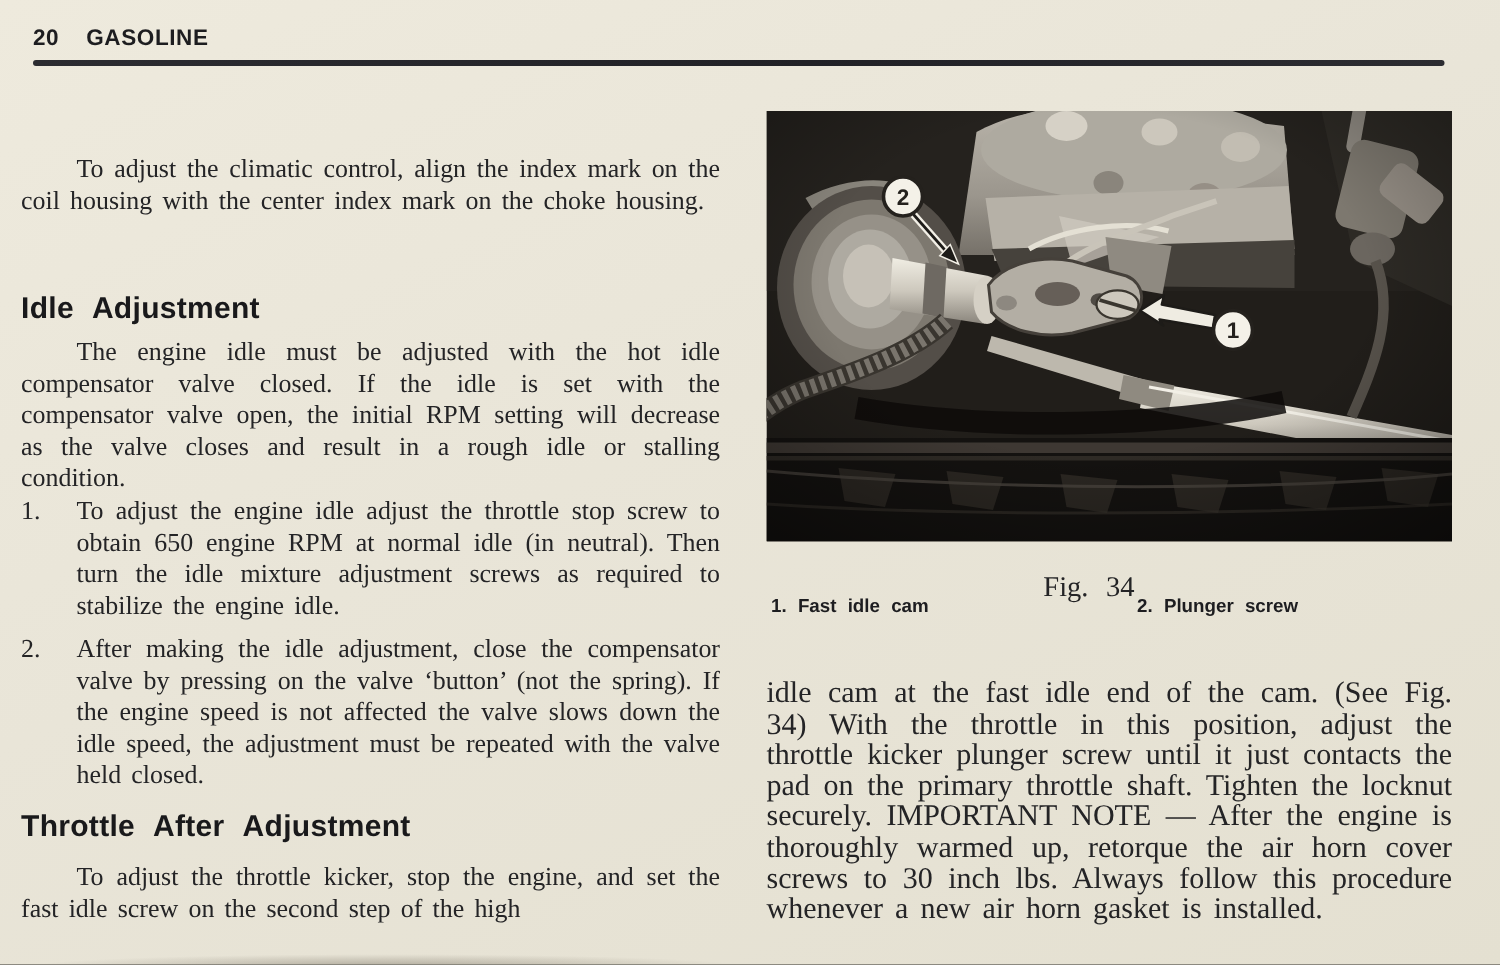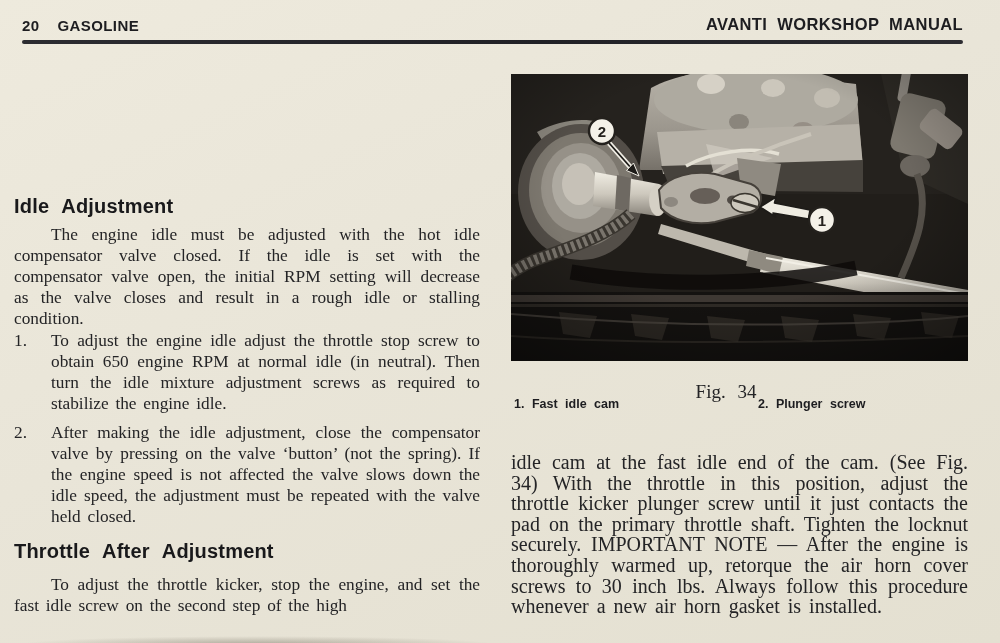--- a/index.html
+++ b/index.html
@@ -75,23 +75,23 @@
   svg text { font-family: "Liberation Sans", sans-serif; }
 </style>
 </head>
 <body>
 
 <div class="page">
 
   <div class="hdr-left">
     <span class="pageno">20</span><span>GASOLINE</span>
   </div>
-  <div class="hdr-right">AVANTI WORKSHOP MANUAL</div>
   <div class="hdr-rule"></div>
 
+  <p class="para indent" style="top:102px">To adjust the climatic control, align the index mark on the coil housing with the center index mark on the choke housing.</p>
 
   <h2 class="heading" style="top:195px">Idle Adjustment</h2>
   <p class="para indent" style="top:224px">The engine idle must be adjusted with the hot idle compensator valve closed. If the idle is set with the compensator valve open, the initial RPM setting will decrease as the valve closes and result in a rough idle or stalling condition.</p>
 
   <div class="step" style="top:330px">
     <span class="num">1.</span>
     <span>To adjust the engine idle adjust the throttle stop screw to obtain 650 engine RPM at normal idle (in neutral). Then turn the idle mixture adjustment screws as required to stabilize the engine idle.</span>
   </div>
   <div class="step" style="top:422px">
     <span class="num">2.</span>

